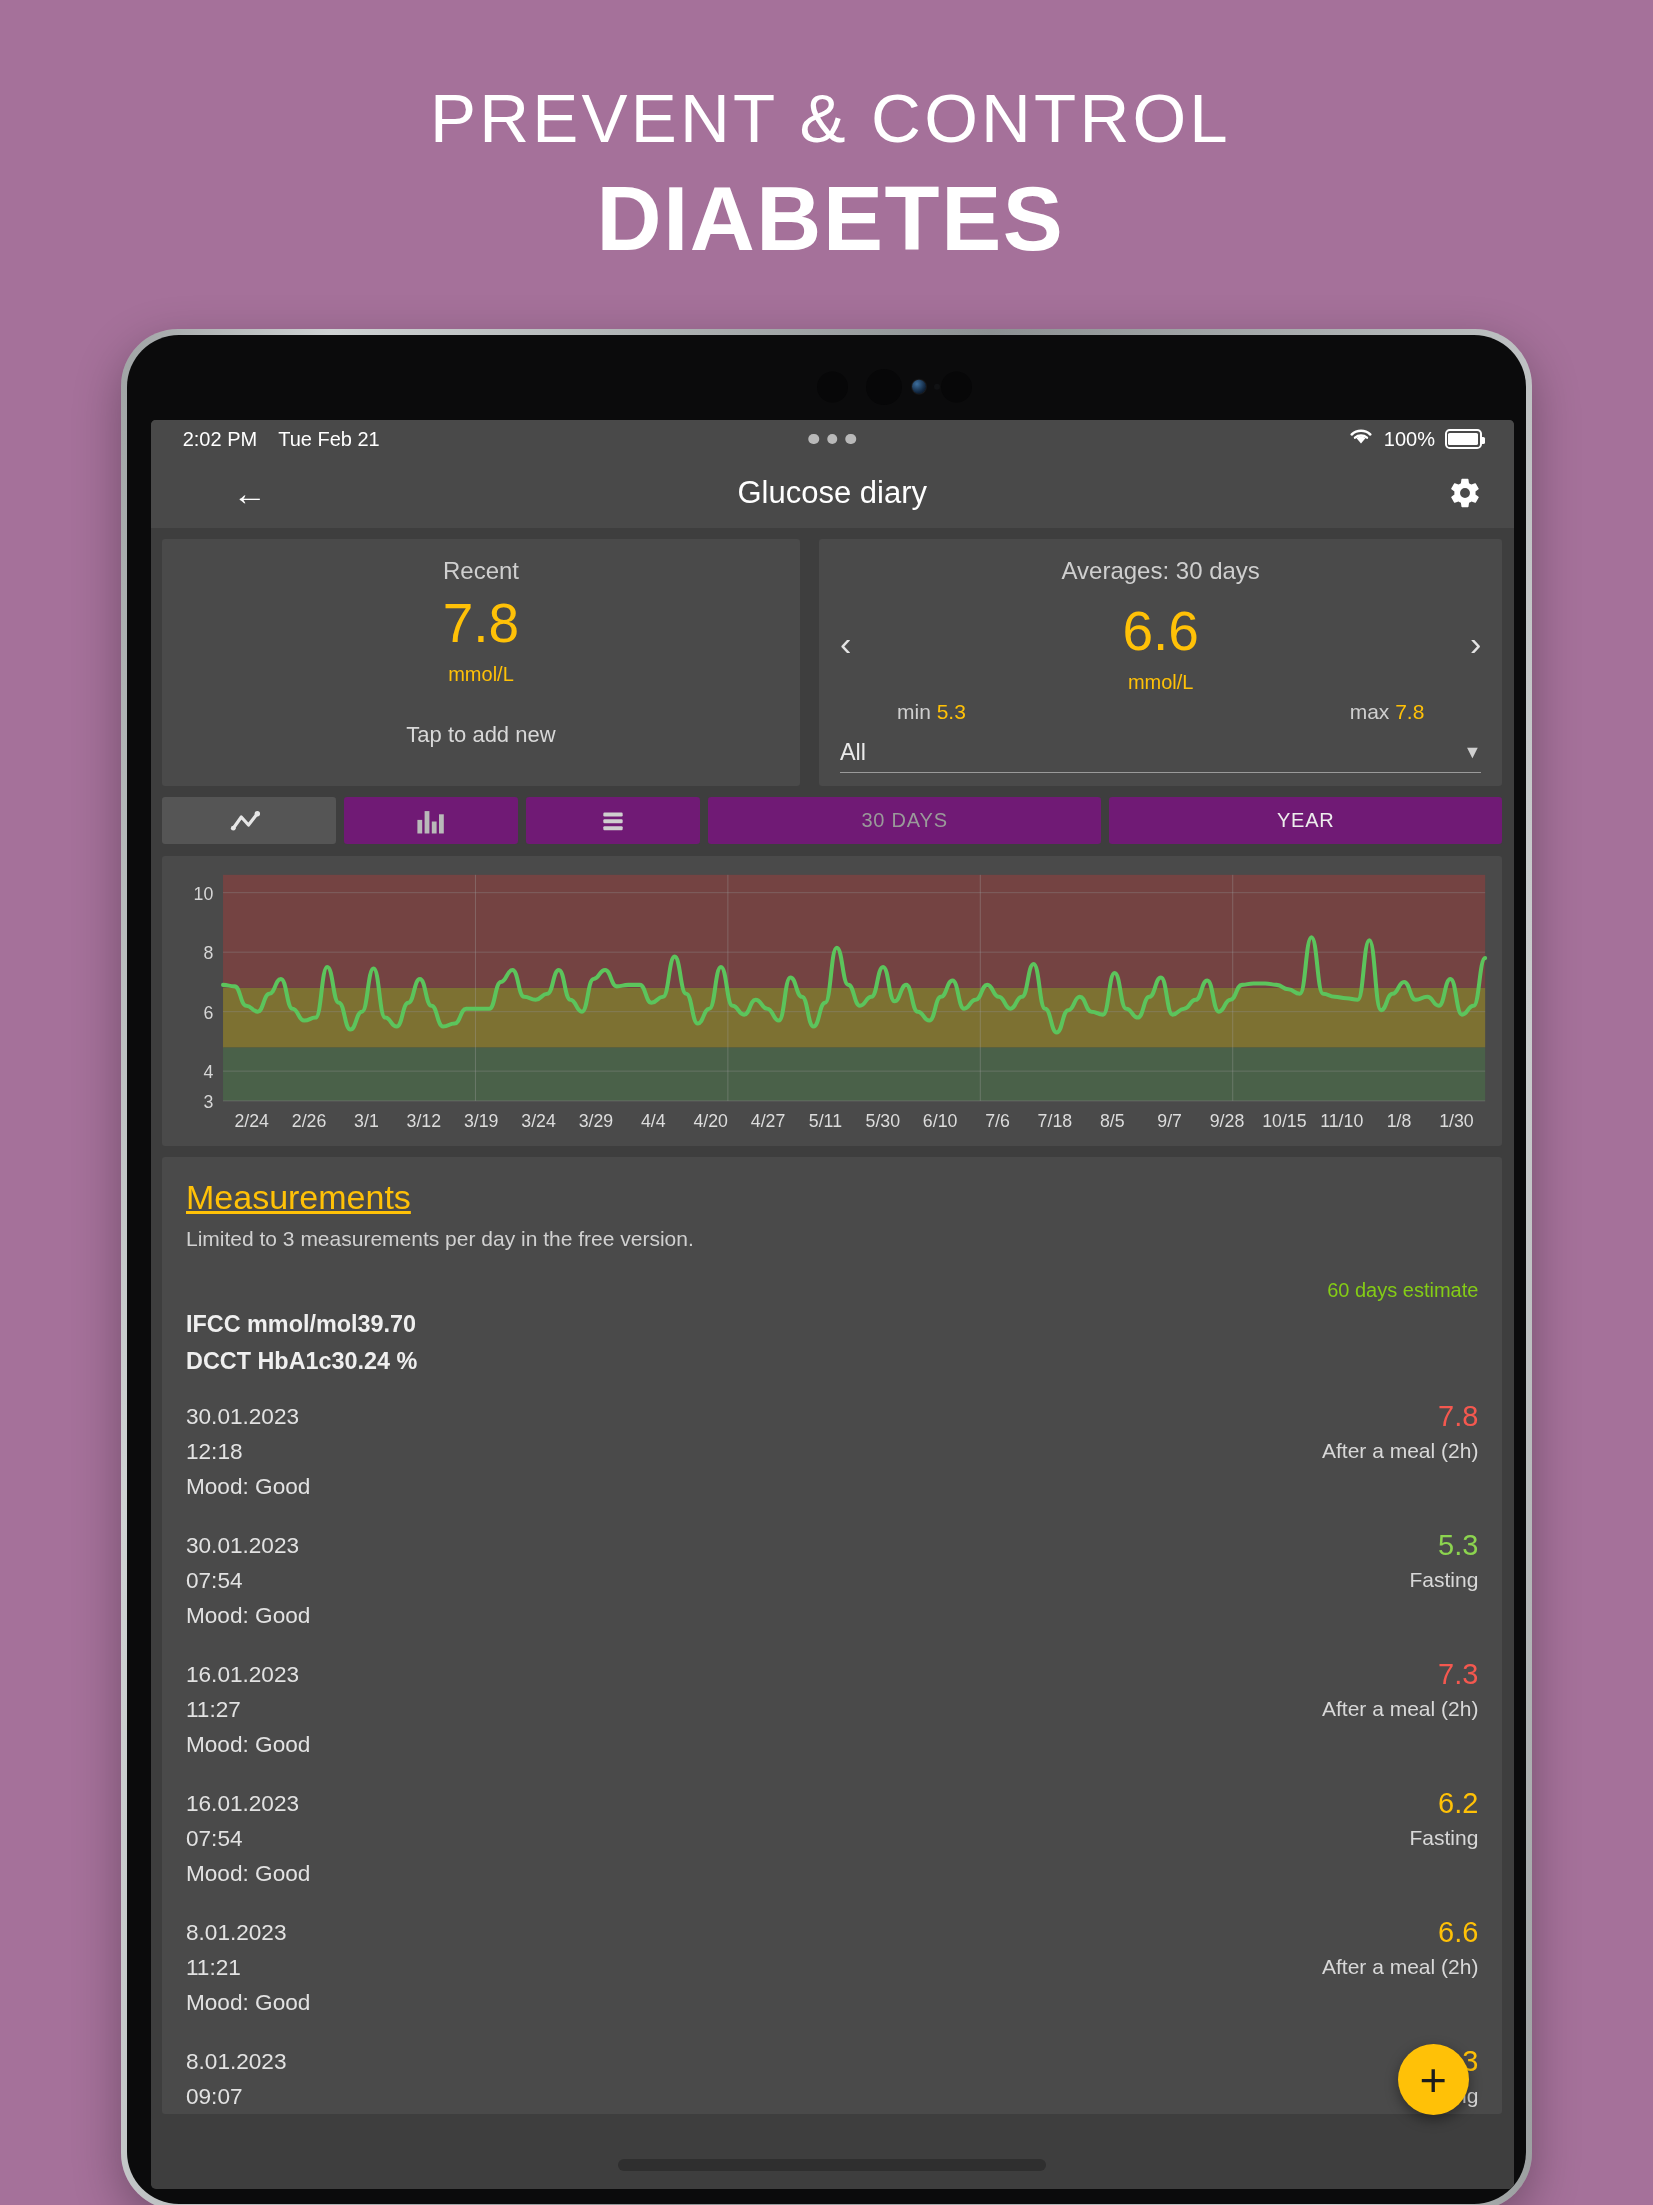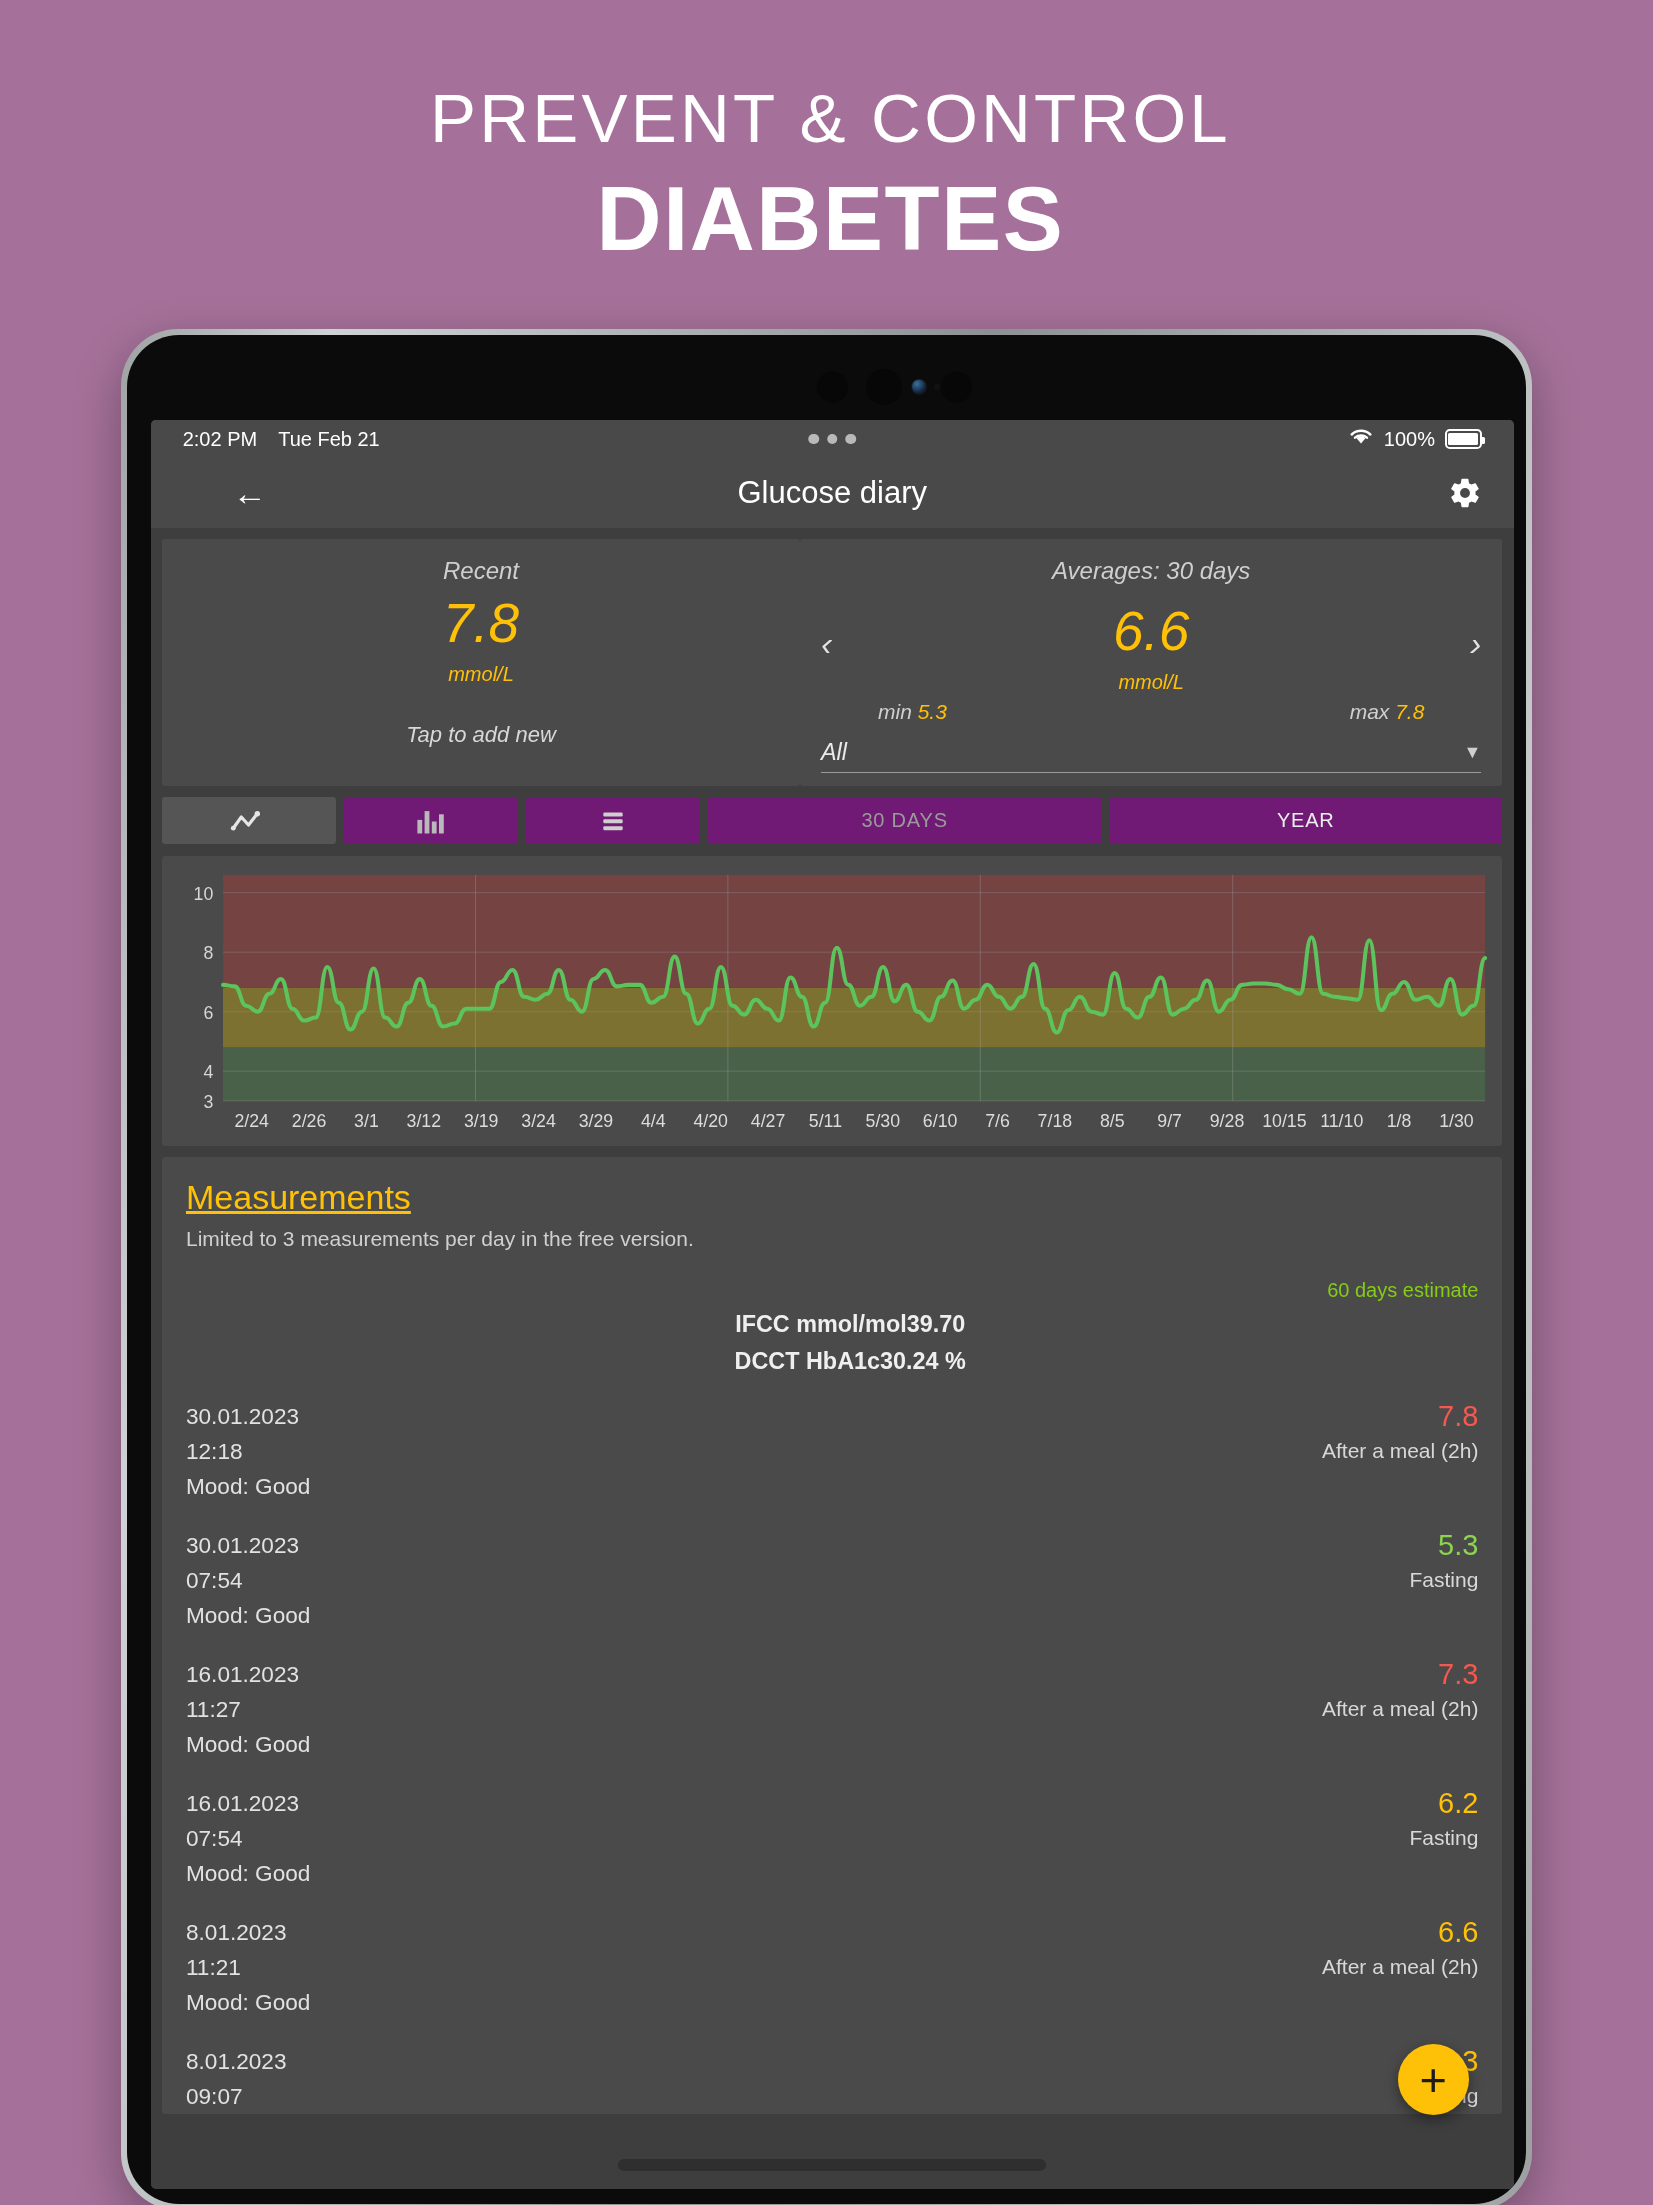--- a/index.html
+++ b/index.html
@@ -107,21 +107,21 @@
   .backarrow { margin-left:22.6px; font-size:34px; line-height:1; color:#fff; }
   .appbar-title {
     position:absolute; left:50%; transform:translateX(-50%);
     font-size:31px; color:#fff;
   }
   .gear { margin-left:auto; }
 
   
   .content { padding:0 0 0 0; }
 
-  .cards-row { display:flex; gap:0; padding:11.3px 11.3px 0 11.3px;font-style:italic; }
+  .cards-row { display:flex; gap:19px; padding:11.3px 11.3px 0 11.3px; }
   .card { background:#4a4a4a; border-radius:3.2px; }
   .card-recent {
     width:638px; padding:18px 0 16px 0;
     display:flex; flex-direction:column; align-items:center;
   }
   .card-title { font-size:24px; color:#cfcfcf; }
   .big-value { font-size:55px; color:#ffc107; font-weight:400; margin-top:11.3px; line-height:1; }
   .unit { font-size:20px; color:#ffc107; margin-top:11.3px; }
   .tap-add { font-size:22px; color:#d8d8d8; margin-top:36px; }
 
@@ -157,21 +157,21 @@
     padding:14.5px 11.3px 8px 11.3px;
   }
   .chart-wrap { position:relative; height:268px; }
   .legend { display:flex; align-items:center; justify-content:center; gap:9.7px; margin-top:11.3px; font-size:20px; color:#d4d4d4; }
   .legend i { width:13px;height:13px;border-radius:50%;background:#5cc45c;display:block; }
 
   .meas-card { margin:0 11.3px 0 11.3px; background:#4a4a4a; border-radius:3.2px; padding:21px 24px 0 24px; min-height:726px; }
   .meas-title { font-size:34px; color:#ffc107;text-decoration:underline; }
   .meas-sub { font-size:21px; color:#d0d0d0; margin-top:9.7px; }
   .est-label { text-align:right; font-size:20px; color:#84cc16; margin-top:27.4px; }
-  .kv { display:flex; justify-content:center; font-size:23.4px; font-weight:bold; color:#efefef; margin-top:9.7px;margin-left:36px; }
+  .kv { display:flex; justify-content:flex-start; font-size:23.4px; font-weight:bold; color:#efefef; margin-top:9.7px; }
   .thead { display:flex; justify-content:space-between; font-size:23.4px; font-weight:bold; color:#efefef; margin-top:26px; }
 
   .row { display:flex; justify-content:space-between; margin-top:24px; }
   .row .left div { font-size:22.6px; color:#e2e2e2; line-height:1.55; }
   .row .right { text-align:right; }
   .row .val { font-size:29px; line-height:1.2; }
   .row .tag { font-size:21px; color:#d8d8d8; margin-top:4.8px; }
 
   .fab {
     position:absolute; right:45px; bottom:74px;

